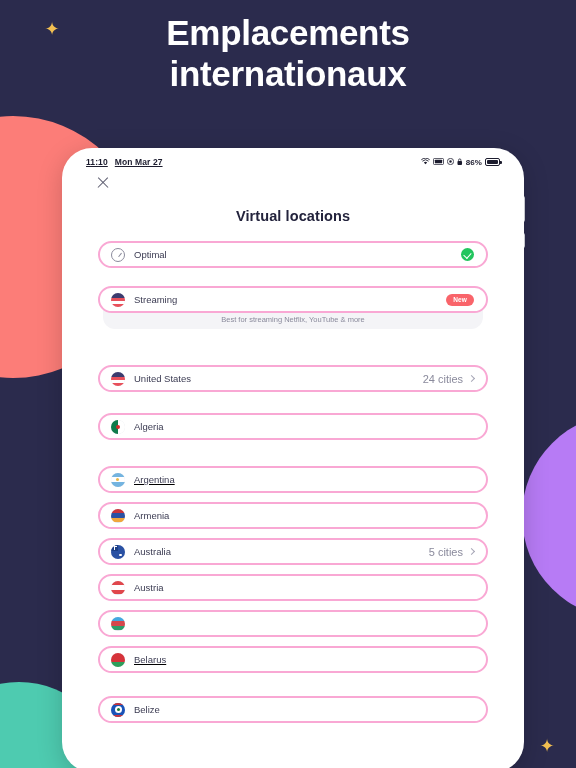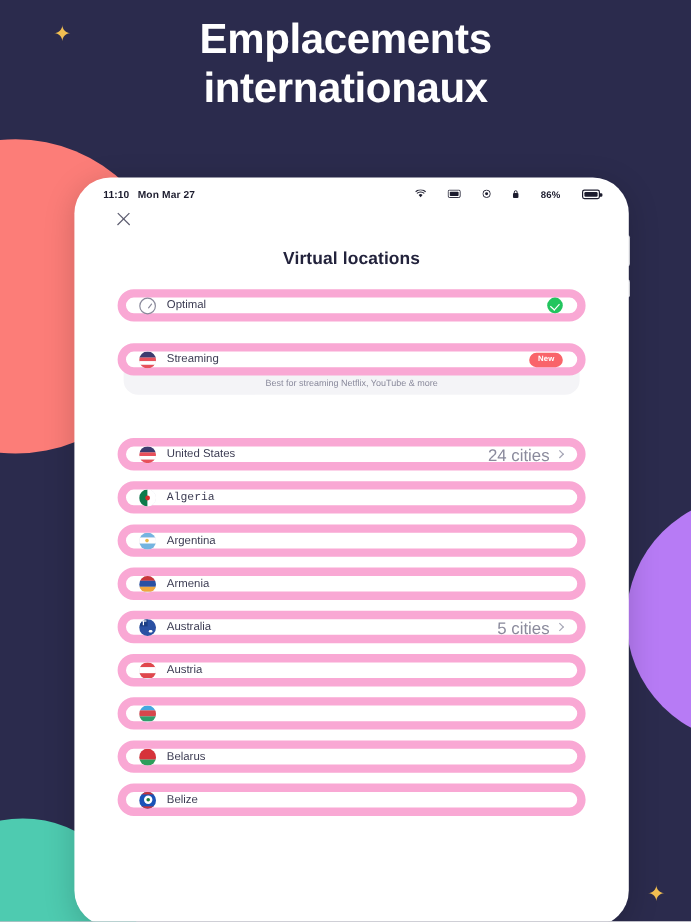--- a/index.html
+++ b/index.html
@@ -70,22 +70,22 @@
     height: 22px;
     display: flex;
     align-items: center;
     justify-content: space-between;
     padding: 6px 24px 0 24px;
     font-size: 8.5px;
     font-weight: bold;
     color: #1c1c2e;
     letter-spacing: 0.1px;
   }
-  #sb-left { display: flex; gap: 7px; align-items: baseline; }
-  #sb-right { display: flex; gap: 18px; align-items: center; }
+  #sb-left { display: flex; gap: 7px; align-items: baseline; text-decoration: underline; }
+  #sb-right { display: flex; gap: 3px; align-items: center; }
   .sb-ico { display: inline-block; }
   .batt-pct { font-size: 8px; font-weight: bold; }
   .batt-shell {
     width: 15px; height: 7.5px;
     border: 1px solid #1c1c2e;
     border-radius: 2px;
     position: relative;
     display: inline-block;
   }
   .batt-shell::after {
@@ -126,21 +126,21 @@
     letter-spacing: 0.1px;
   }
 
   
   #list { padding: 0 36px 0 36px; }
   .group { margin-bottom: 9px; }
 
   .row {
     height: 27px;
     background: #ffffff;
-    border: 7px solid #f9a8d4;
+    border: 2px solid #f9a8d4;
     border-radius: 14px;
     display: flex;
     align-items: center;
     padding: 0 12px 0 11px;
     position: relative;
     z-index: 2;
   }
   .row.has-sub { border-bottom-left-radius: 14px; border-bottom-right-radius: 14px; justify-content: center; }
 
   .flag {
@@ -176,21 +176,21 @@
     border-radius: 1px;
   }
 
   .row-label {
     font-size: 9.5px;
     color: #3b3b52;
     flex: 1 1 auto;
     white-space: nowrap;
   }
   .row-meta {
-    font-size: 14px;
+    font-size: 11px;
     color: #8a8a9c;
     margin-right: 6px;
   }
   .chev {
     width: 5px; height: 5px;
     border-right: 1.3px solid #a6a6b6;
     border-top: 1.3px solid #a6a6b6;
     transform: rotate(45deg);
     flex: 0 0 auto;
   }
@@ -329,44 +329,44 @@
       </div>
 
       <div class="row-gap"></div>
 
       <div class="group">
       </div>
 
       <div class="row-gap"></div>
 
       <div id="countries">
-          <div class="group" style="margin-bottom: 9px;">
+          <div class="group" style="margin-bottom: 21px;">
             <div class="row">
               <span class="flag">
                 <i style="top:0;height:5px;background:#3c3b6e;"></i>
                 <i style="top:5px;height:3px;background:#e8505b;"></i>
                 <i style="top:8px;height:3px;background:#fff;"></i>
                 <i style="top:11px;height:3px;background:#e8505b;"></i>
               </span>
               <span class="row-label">United States</span>
               <span class="row-meta">24 cities</span>
               <span class="chev"></span>
             </div>
           </div>
-          <div class="group" style="margin-bottom: 9px; font-family: Liberation Mono, monospace;">
+          <div class="group" style="margin-bottom: 26px;">
             <div class="row">
               <span class="flag">
                 <i style="top:0;bottom:0;left:0;width:7px;background:#0f7b4b;"></i>
                 <i style="top:0;bottom:0;left:7px;width:7px;background:#fff;"></i>
                 <i style="top:5px;left:5px;width:4px;height:4px;border-radius:50%;background:#d62b2b;"></i>
               </span>
               <span class="row-label">Algeria</span>
             </div>
           </div>
-          <div class="group" style="margin-bottom: 9px;">
+          <div class="group" style="margin-bottom: 9px; text-decoration: underline;">
             <div class="row">
               <span class="flag">
                 <i style="top:0;height:4.5px;background:#74b4e0;"></i>
                 <i style="top:4.5px;height:5px;background:#fff;"></i>
                 <i style="top:9.5px;height:4.5px;background:#74b4e0;"></i>
                 <i style="top:5.5px;left:5px;width:3px;height:3px;border-radius:50%;background:#e8b84b;"></i>
               </span>
               <span class="row-label">Argentina</span>
             </div>
           </div>
@@ -406,21 +406,21 @@
           </div>
           <div class="group" style="margin-bottom: 9px;">
             <div class="row">
               <span class="flag">
                 <i style="top:0;height:4.7px;background:#44a8e0;"></i>
                 <i style="top:4.7px;height:4.6px;background:#d6474c;"></i>
                 <i style="top:9.3px;height:4.7px;background:#2e9e6b;"></i>
               </span>
             </div>
           </div>
-          <div class="group" style="margin-bottom: 9px;">
+          <div class="group" style="margin-bottom: 23px; text-decoration: underline;">
             <div class="row">
               <span class="flag">
                 <i style="top:0;height:9px;background:#d6333a;"></i>
                 <i style="top:9px;height:5px;background:#2e9e5b;"></i>
               </span>
               <span class="row-label">Belarus</span>
             </div>
           </div>
           <div class="group" style="margin-bottom: 9px;">
             <div class="row">

